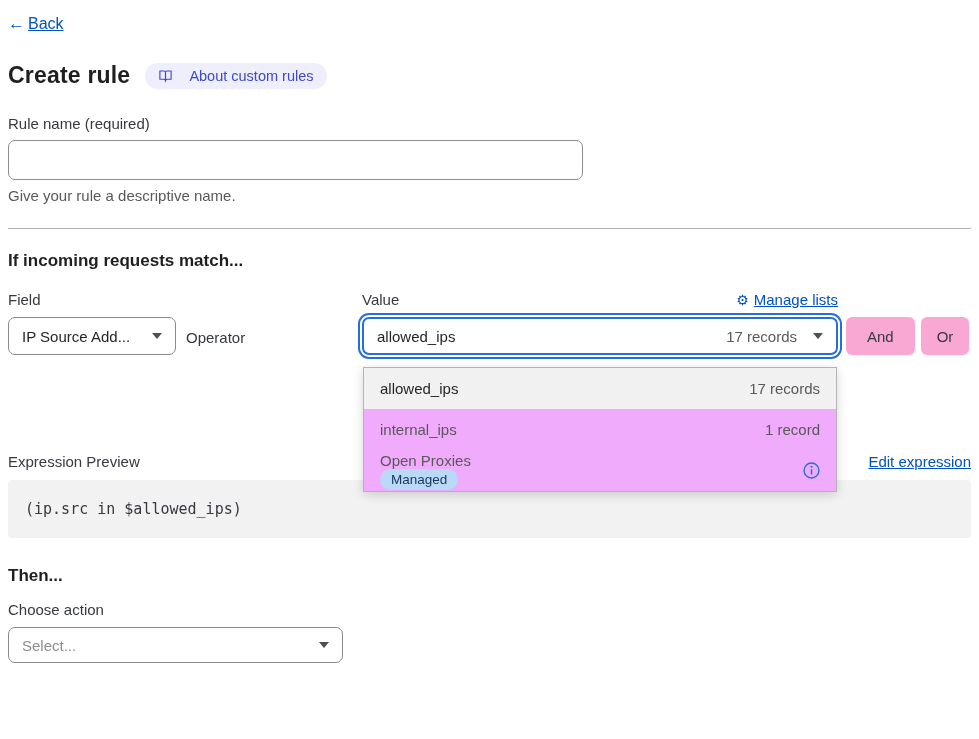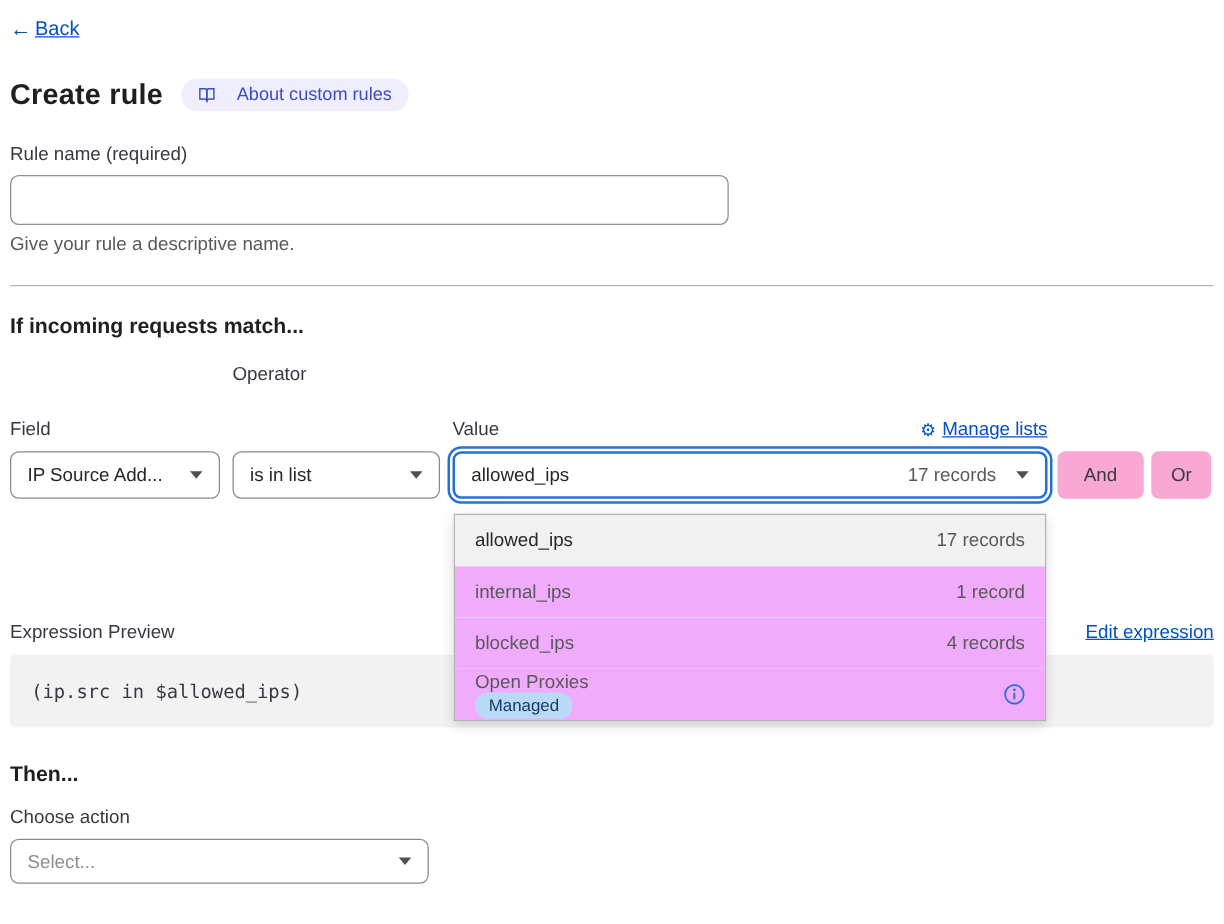--- a/index.html
+++ b/index.html
@@ -176,24 +176,20 @@
     <div class="col col-field">
       <div class="field-label">Field</div>
       <div class="select">
         <span>IP Source Add...</span>
         <span class="caret"></span>
       </div>
     </div>
 
     <div class="col col-operator">
       <div class="field-label">Operator</div>
-      <div class="select">
-        <span>is in list</span>
-        <span class="caret"></span>
-      </div>
     </div>
 
     <div class="col col-value">
       <div class="label-row">
         <div class="field-label">Value</div>
         <a class="manage-lists">
           <span class="gear">⚙</span>
           <span class="link-text">Manage lists</span>
         </a>
       </div>
@@ -206,24 +202,20 @@
       </div>
 
       <div class="dropdown-panel">
         <div class="dropdown-item selected">
           <span class="item-name">allowed_ips</span>
           <span class="muted">17 records</span>
         </div>
         <div class="dropdown-item">
           <span class="item-name">internal_ips</span>
           <span class="muted">1 record</span>
-        </div>
-        <div class="dropdown-item">
-          <span class="item-name">blocked_ips</span>
-          <span class="muted">4 records</span>
         </div>
         <div class="dropdown-item">
           <span class="item-left">
             <span class="item-name">Open Proxies</span>
             <span class="managed-pill">Managed</span>
           </span>
           <span class="info-icon">
             <svg width="17" height="17" viewBox="0 0 16 16">
               <circle cx="8" cy="8" r="7" fill="none" stroke="#2470d8" stroke-width="1.3"></circle>
               <rect x="7.3" y="6.8" width="1.4" height="5" fill="#2470d8"></rect>

